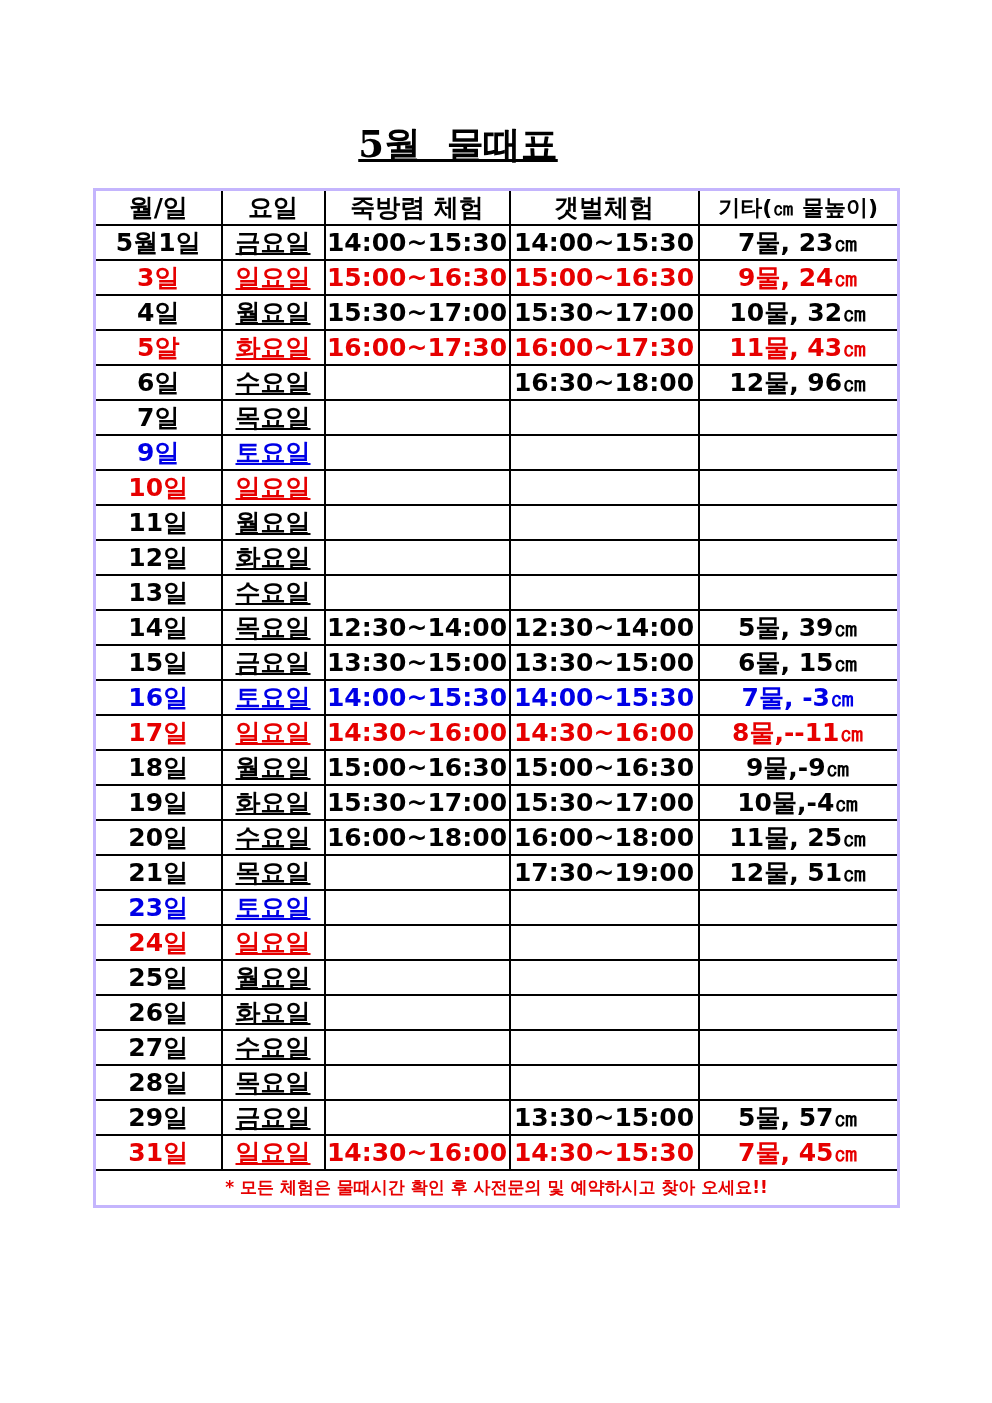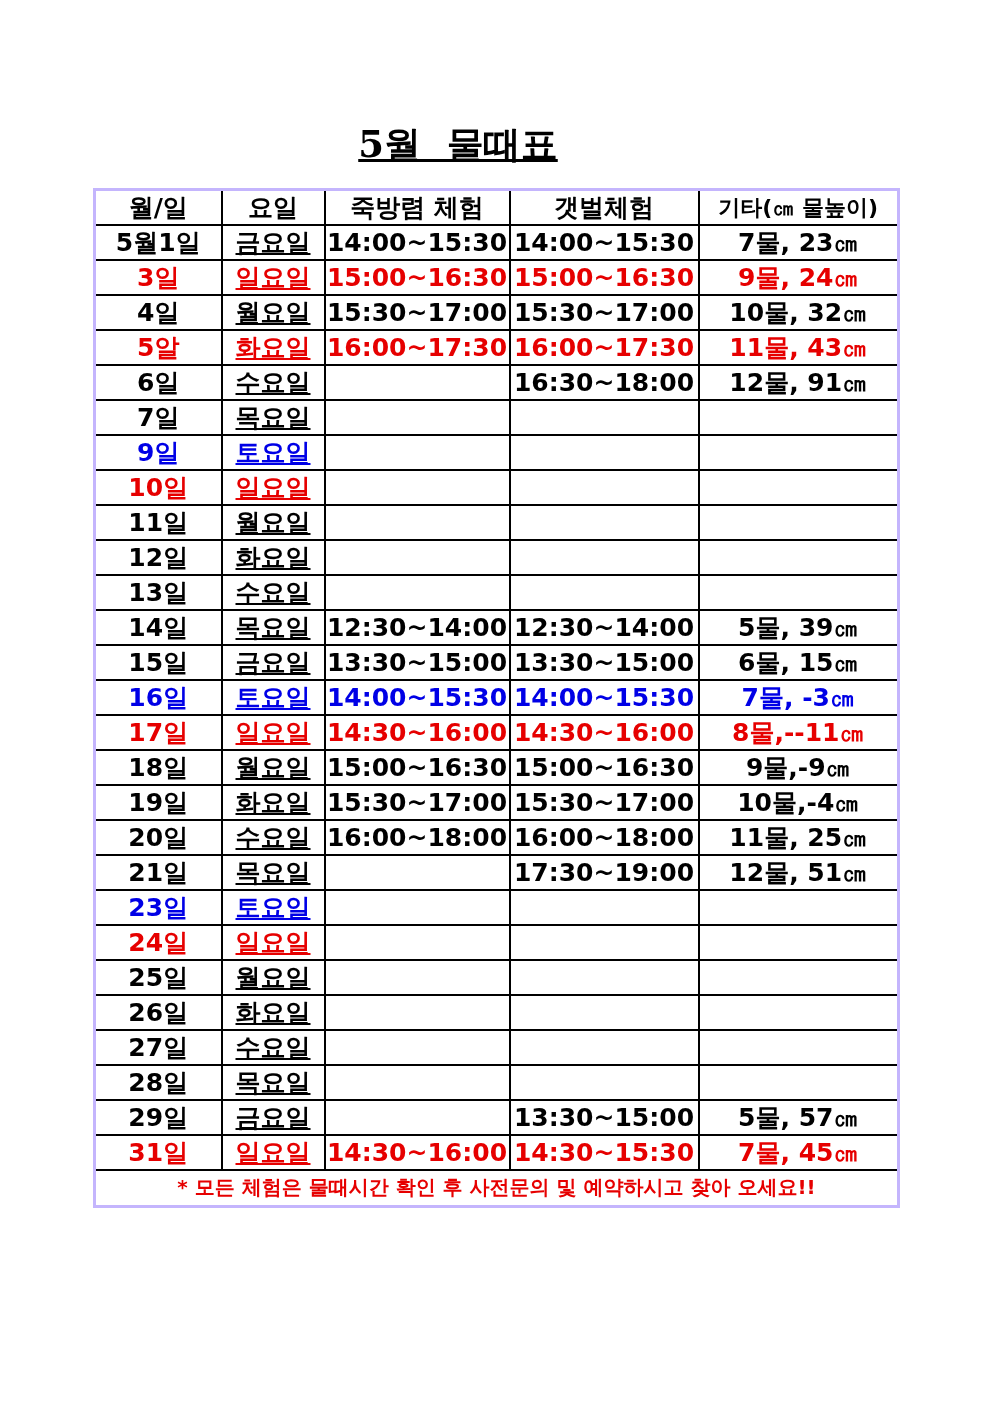--- a/index.html
+++ b/index.html
@@ -26,21 +26,21 @@
   .tide thead tr { height:33px; }
   .tide tbody tr { height:32.3px; }
   .tide tfoot tr { height:36px; }
   .col-day   { text-align:right; padding-right:24px; }
   .col-weekday { text-decoration:underline;margin-left:10px; }
   .hdr-etc   { font-size:22px; }
   .c-black { color:#000000; }
   .c-blue  { color:#0000e6; }
   .c-red   { color:#e60000; }
   .footnote-cell {
-    text-align:left; padding-left:8px; color:#e60000; font-size:20px;
+    text-align:left; padding-left:8px; color:#e60000; font-size:17px;
   }
 </style>
 </head>
 <body>
 
 <div class="doc-title">5월  물때표</div>
 
 <table class="tide">
   <colgroup>
     <col style="width:127px">
@@ -85,21 +85,21 @@
     <td class="col-weekday">화요일</td>
     <td class="col-time">16:00~17:30</td>
     <td class="col-time">16:00~17:30</td>
     <td class="col-etc">11물, 43㎝</td>
   </tr>
       <tr class="c-black">
     <td class="col-day">6일</td>
     <td class="col-weekday">수요일</td>
     <td class="col-time"></td>
     <td class="col-time">16:30~18:00</td>
-    <td class="col-etc">12물, 91㎝</td>
+    <td class="col-etc">12물, 96㎝</td>
   </tr>
       <tr class="c-black">
     <td class="col-day">7일</td>
     <td class="col-weekday">목요일</td>
     <td class="col-time"></td>
     <td class="col-time"></td>
     <td class="col-etc"></td>
   </tr>
       <tr class="c-blue">
     <td class="col-day">9일</td>

